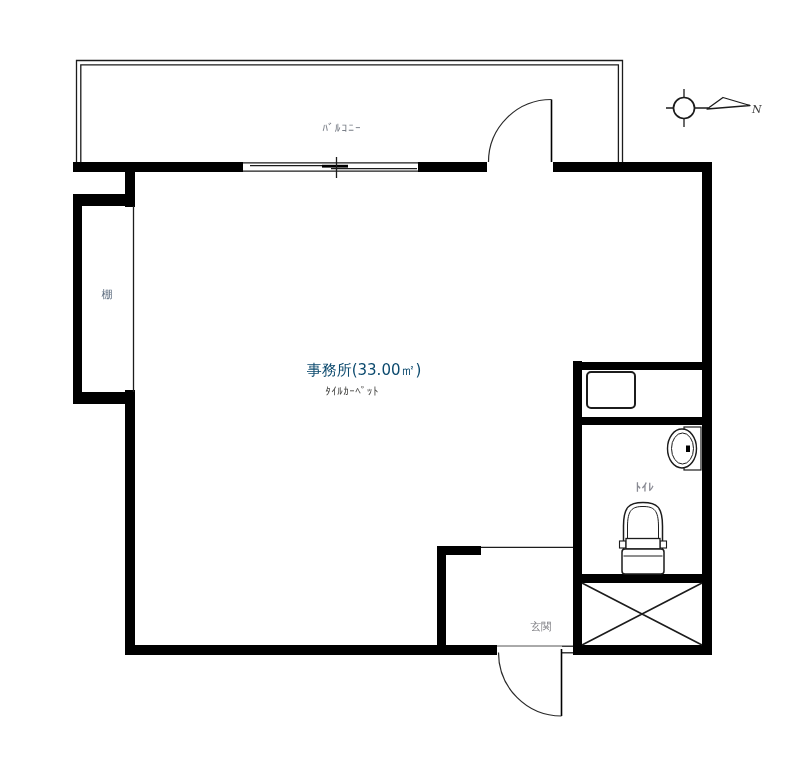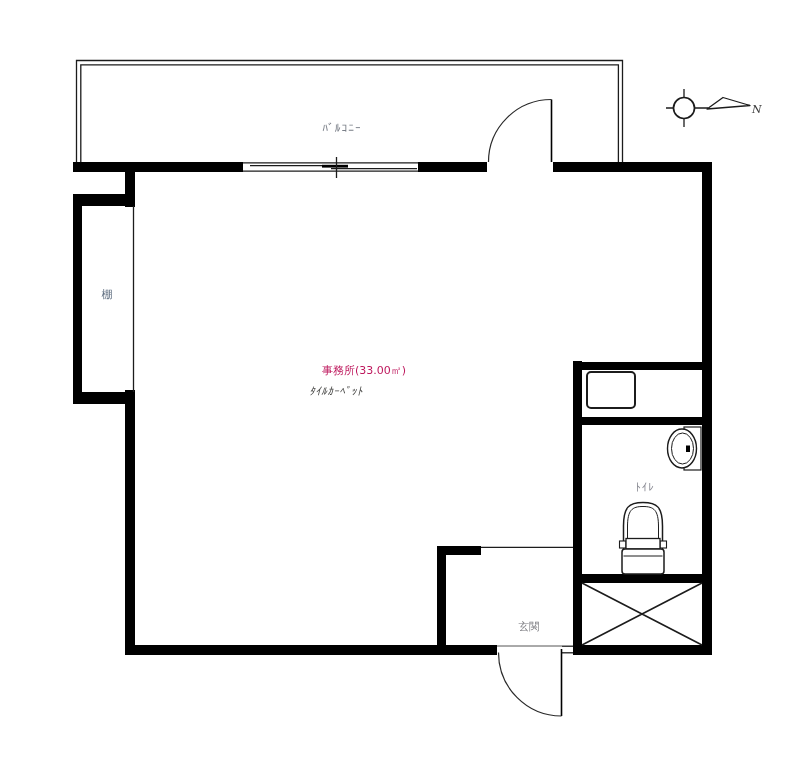--- a/index.html
+++ b/index.html
@@ -13,24 +13,24 @@
   .canvas svg{position:absolute;left:0;top:0;}
   .lbl{
     position:absolute;
     transform:translate(-50%,-50%);
     white-space:nowrap;
     line-height:1;
     user-select:none;
   }
   .lbl-balcony{font-size:11.5px;color:#7a7f88;letter-spacing:1px;}
   .lbl-shelf{font-size:11px;color:#5f6e80;}
-  .lbl-office{font-size:11px;color:#be185d;}
+  .lbl-office{font-size:15px;color:#0c4a6e;}
   .lbl-floor{font-size:11px;color:#4a4a48;letter-spacing:0.5px;}
-  .lbl-toilet{font-size:11px;color:#8a8b94;letter-spacing:1px;}
-  .lbl-entrance{font-size:10.5px;color:#7d7d82;}
+  .lbl-toilet{font-size:11px;color:#8a8b94;letter-spacing:1px;font-weight:bold;}
+  .lbl-entrance{font-size:10.5px;color:#7d7d82;margin-left:12px;}
   .wall{fill:#000000;stroke:none;}
   .thin{stroke:#1c1c1c;stroke-width:1.3;fill:none;}
   .fix{stroke:#1c1c1c;fill:#ffffff;}
 </style>
 </head>
 <body>
 
 <div class="canvas">
 
   <svg width="800" height="773" viewBox="0 0 800 773">
@@ -116,16 +116,16 @@
       <path d="M666,108 L708,108 M684,89 L684,127" stroke="#1c1c1c" stroke-width="1.3" fill="none"></path>
       <circle cx="684" cy="108" r="10.5" fill="#ffffff" stroke="#1c1c1c" stroke-width="1.7"></circle>
       <polygon points="707,109 723,97.5 750,105.5" fill="#ffffff" stroke="#1c1c1c" stroke-width="1.3" stroke-linejoin="round"></polygon>
       <text x="752" y="112.5" font-family="DejaVu Serif, Liberation Serif, serif" font-style="italic" font-size="11" fill="#3a3a3a">N</text>
     </g>
   </svg>
 
   <span class="lbl lbl-balcony" style="left:342px;top:129px;">ﾊﾞﾙｺﾆｰ</span>
   <span class="lbl lbl-shelf" style="left:107px;top:294px;">棚</span>
   <span class="lbl lbl-office" style="left:364px;top:370px;">事務所(33.00㎡)</span>
-  <span class="lbl lbl-floor" style="left:336px;top:391px;font-style:italic;">ﾀｲﾙｶｰﾍﾟｯﾄ</span>
+  <span class="lbl lbl-floor" style="left:352px;top:391px;">ﾀｲﾙｶｰﾍﾟｯﾄ</span>
   <span class="lbl lbl-toilet" style="left:645px;top:487px;">ﾄｲﾚ</span>
   <span class="lbl lbl-entrance" style="left:529px;top:626px;">玄関</span>
 </div>
 
 </body></html>

